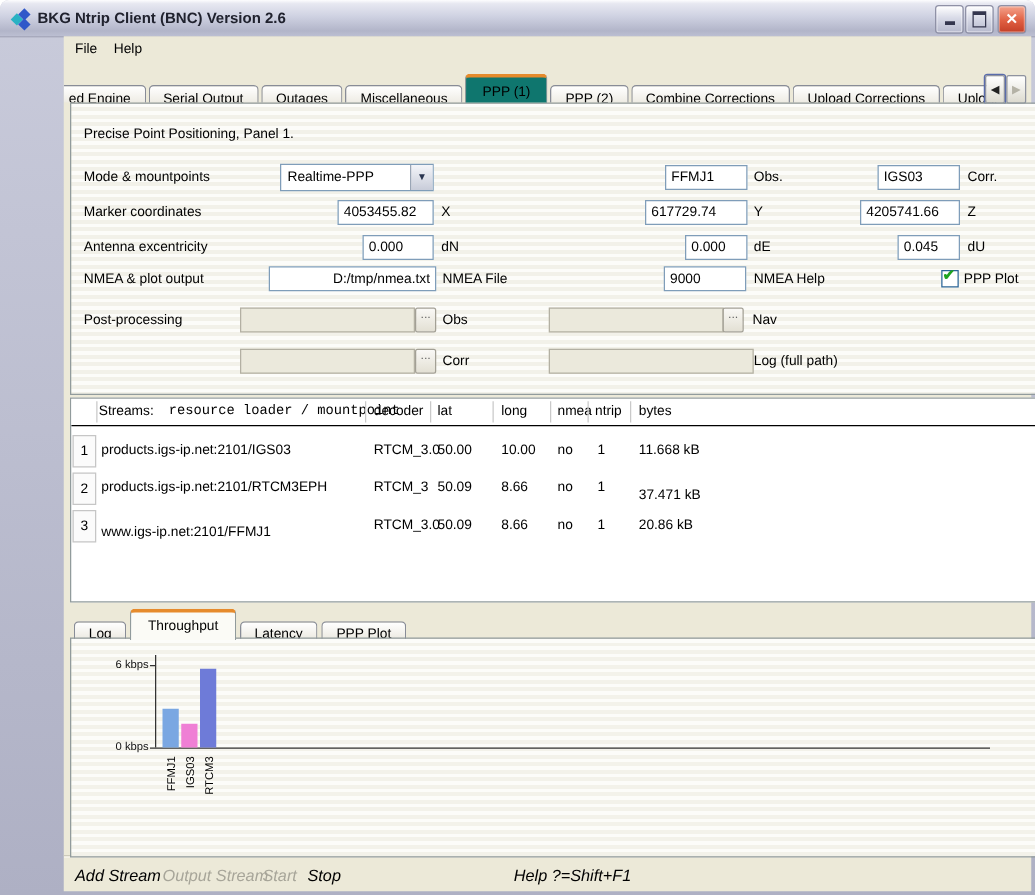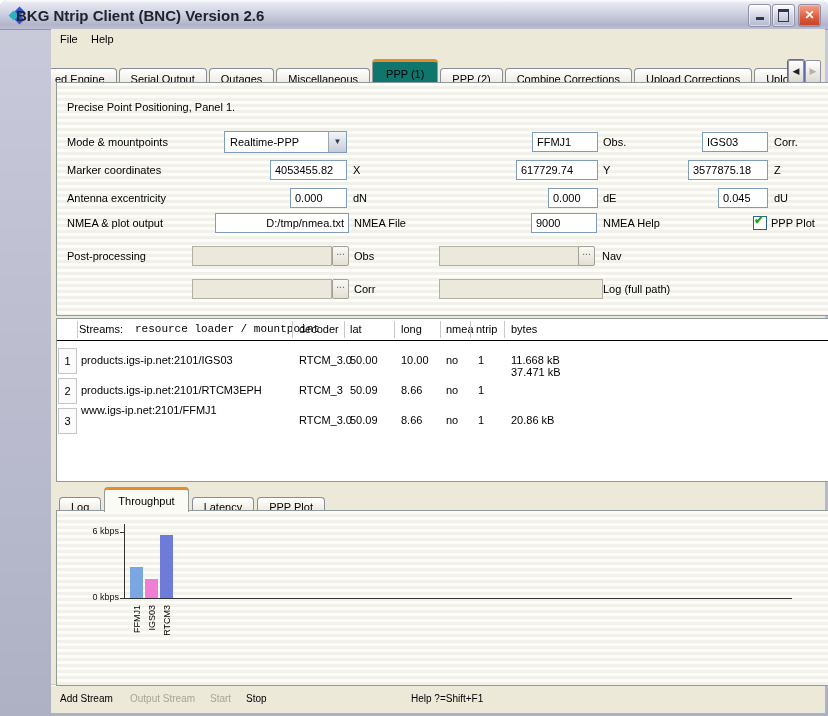--- a/index.html
+++ b/index.html
@@ -7,21 +7,21 @@
   .window{position:absolute;inset:0;background:linear-gradient(#c9cbdb,#aeb0c4);border-radius:7px 7px 0 0;}
   
   .titlebar{position:absolute;left:0;top:0;right:0;height:29px;border-radius:7px 7px 0 0;
     background:linear-gradient(180deg,#fdfdfe 0%,#e7e8f1 10%,#cfd2e2 45%,#b2b5c9 85%,#bcbfd2 100%);
     border-bottom:1px solid #9193a8;}
   .app-icon{position:absolute;left:9px;top:7px;width:16px;height:16px;}
   .app-icon i{position:absolute;width:7px;height:7px;transform:rotate(45deg);}
   .app-icon .d1{left:1px;top:5px;background:#29b2c4;}
   .app-icon .d2{left:7px;top:1px;background:#2f57c9;}
   .app-icon .d3{left:7px;top:9px;background:#2f57c9;}
-  .title-text{position:absolute;left:16px;top:7px;font-size:15px;font-weight:bold;color:#20222e;}
+  .title-text{position:absolute;left:30px;top:7px;font-size:12px;font-weight:bold;color:#20222e;}
   .winbtn{position:absolute;top:4px;width:21px;height:21px;border-radius:3px;border:1px solid #8f91a6;
     background:linear-gradient(#ffffff,#d8dae7 45%,#b6b9cd);box-shadow:inset 0 0 0 1px rgba(255,255,255,.5);
     text-align:center;line-height:19px;font-weight:bold;color:#34364e;font-size:11px;}
   .btn-min{right:57px;} .btn-max{right:33px;} 
   .btn-close{right:7px;background:linear-gradient(#f4a38c,#e05f42 55%,#c43f27);color:#fff;
     box-shadow:inset 0 0 0 1px rgba(255,255,255,.35);font-size:12px;line-height:20px;}
   .glyph-min{display:inline-block;width:8px;height:3px;background:#34364e;margin-top:12px;}
   .glyph-max{display:inline-block;width:9px;height:9px;border:1px solid #34364e;border-top-width:3px;margin-top:4px;}
   
   .client{position:absolute;left:3px;right:3px;top:29px;bottom:3px;background:#ece9d8;margin-left:48px;}
@@ -76,21 +76,21 @@
   .ytick{position:absolute;width:40px;text-align:right;font-size:9px;color:#111;}
   .yaxis{position:absolute;left:67px;top:13px;width:1px;height:74px;background:#333;}
   .xaxis{position:absolute;left:67px;top:87px;height:1px;width:668px;background:#333;}
   .tickmark{position:absolute;height:1px;width:4px;background:#333;left:63px;}
   .bar{position:absolute;bottom:87px;width:13px;}
   .xlbl{position:absolute;width:34px;top:94px;transform:rotate(-90deg) translateX(-34px);transform-origin:0 0;
     text-align:right;font-size:9px;}
   
   .statusbar{position:absolute;left:0;right:0;top:655px;height:29px;border-top:1px solid #cdcaba;
     box-shadow:inset 0 1px 0 #fbfaf3;}
-  .sbtn{position:absolute;top:8px;background:none;border:none;font-size:10px;font-family:inherit;padding:0;}
+  .sbtn{position:absolute;top:8px;background:none;border:none;font-size:13px;font-family:inherit;padding:0;font-style:italic;}
   .sbtn.disabled{color:#a7a599;}
 </style>
 </head>
 <body>
 
 <div class="window">
   <div class="titlebar">
     <span class="app-icon">
         <i class="d1"></i>
         <i class="d2"></i>
@@ -125,21 +125,21 @@
       <span class="field" style="left:475px;top:49px;width:56px;">FFMJ1</span>
       <span class="flabel" style="left:546px;top:49px;">Obs.</span>
       <span class="field" style="left:645px;top:49px;width:56px;">IGS03</span>
       <span class="flabel" style="left:717px;top:49px;">Corr.</span>
 
       <span class="flabel" style="left:10px;top:77px;">Marker coordinates</span>
       <span class="field" style="left:213px;top:77px;width:67px;">4053455.82</span>
       <span class="flabel" style="left:296px;top:77px;">X</span>
       <span class="field" style="left:459px;top:77px;width:72px;">617729.74</span>
       <span class="flabel" style="left:546px;top:77px;">Y</span>
-      <span class="field" style="left:631px;top:77px;width:70px;">3577875.18</span>
+      <span class="field" style="left:631px;top:77px;width:70px;">4205741.66</span>
       <span class="flabel" style="left:717px;top:77px;">Z</span>
 
       <span class="flabel" style="left:10px;top:105px;">Antenna excentricity</span>
       <span class="field" style="left:233px;top:105px;width:47px;">0.000</span>
       <span class="flabel" style="left:296px;top:105px;">dN</span>
       <span class="field" style="left:491px;top:105px;width:40px;">0.000</span>
       <span class="flabel" style="left:546px;top:105px;">dE</span>
       <span class="field" style="left:661px;top:105px;width:40px;">0.045</span>
       <span class="flabel" style="left:717px;top:105px;">dU</span>
 
@@ -199,26 +199,26 @@
       </div>
 
       <div class="rownum" style="left:1px;top:59px;">2</div>
       <div class="trow">
         <span style="left:24px;top:65px;">products.igs-ip.net:2101/RTCM3EPH</span>
         <span style="left:242px;top:65px;">RTCM_3</span>
         <span style="left:293px;top:65px;">50.09</span>
         <span style="left:344px;top:65px;">8.66</span>
         <span style="left:389px;top:65px;">no</span>
         <span style="left:421px;top:65px;">1</span>
-        <span style="left:454px;top:47px;">37.471 kB</span>
+        <span style="left:454px;top:71px;">37.471 kB</span>
       </div>
 
       <div class="rownum" style="left:1px;top:89px;">3</div>
       <div class="trow">
-        <span style="left:24px;top:85px;text-align:center;">www.igs-ip.net:2101/FFMJ1</span>
+        <span style="left:24px;top:101px;text-align:center;">www.igs-ip.net:2101/FFMJ1</span>
         <span style="left:242px;top:95px;">RTCM_3.0</span>
         <span style="left:293px;top:95px;">50.09</span>
         <span style="left:344px;top:95px;">8.66</span>
         <span style="left:389px;top:95px;">no</span>
         <span style="left:421px;top:95px;">1</span>
         <span style="left:454px;top:95px;">20.86 kB</span>
       </div>
     </div>
 
     <div class="btabs">

